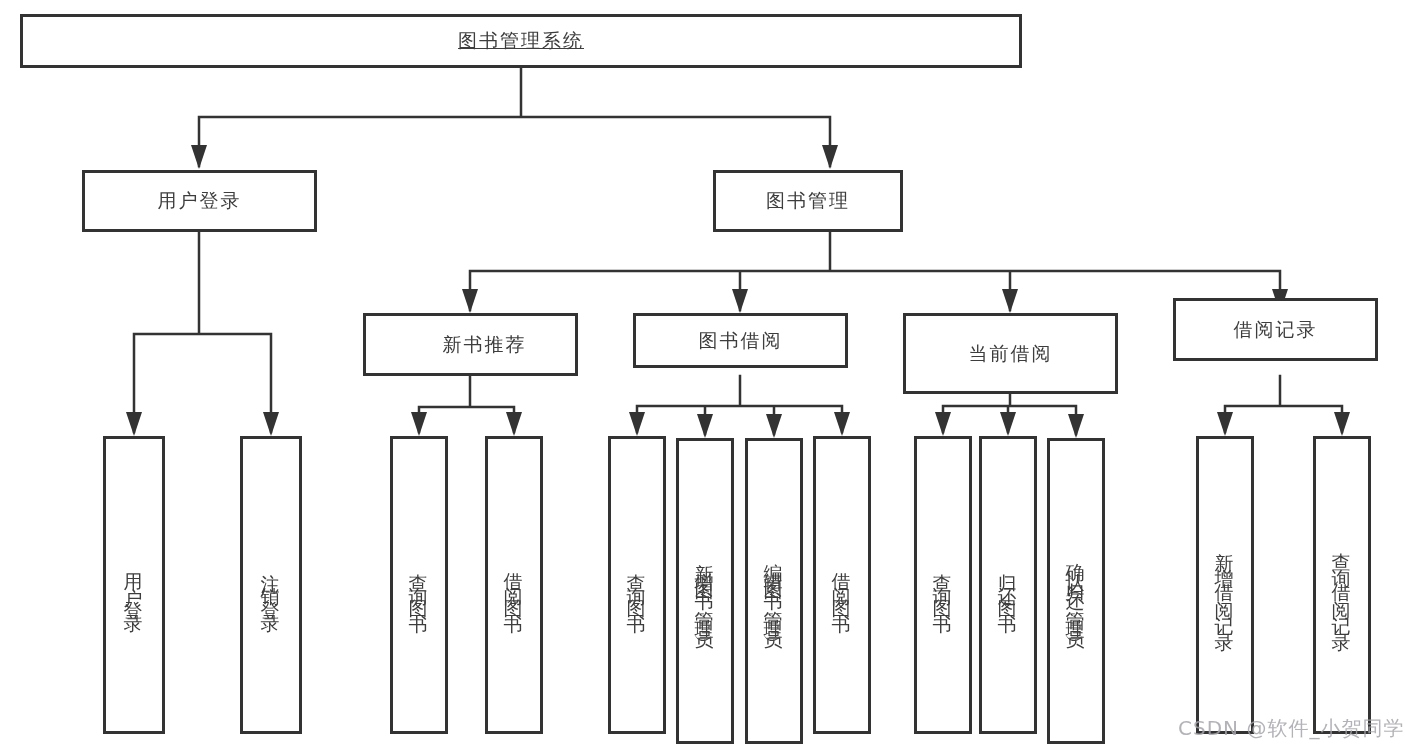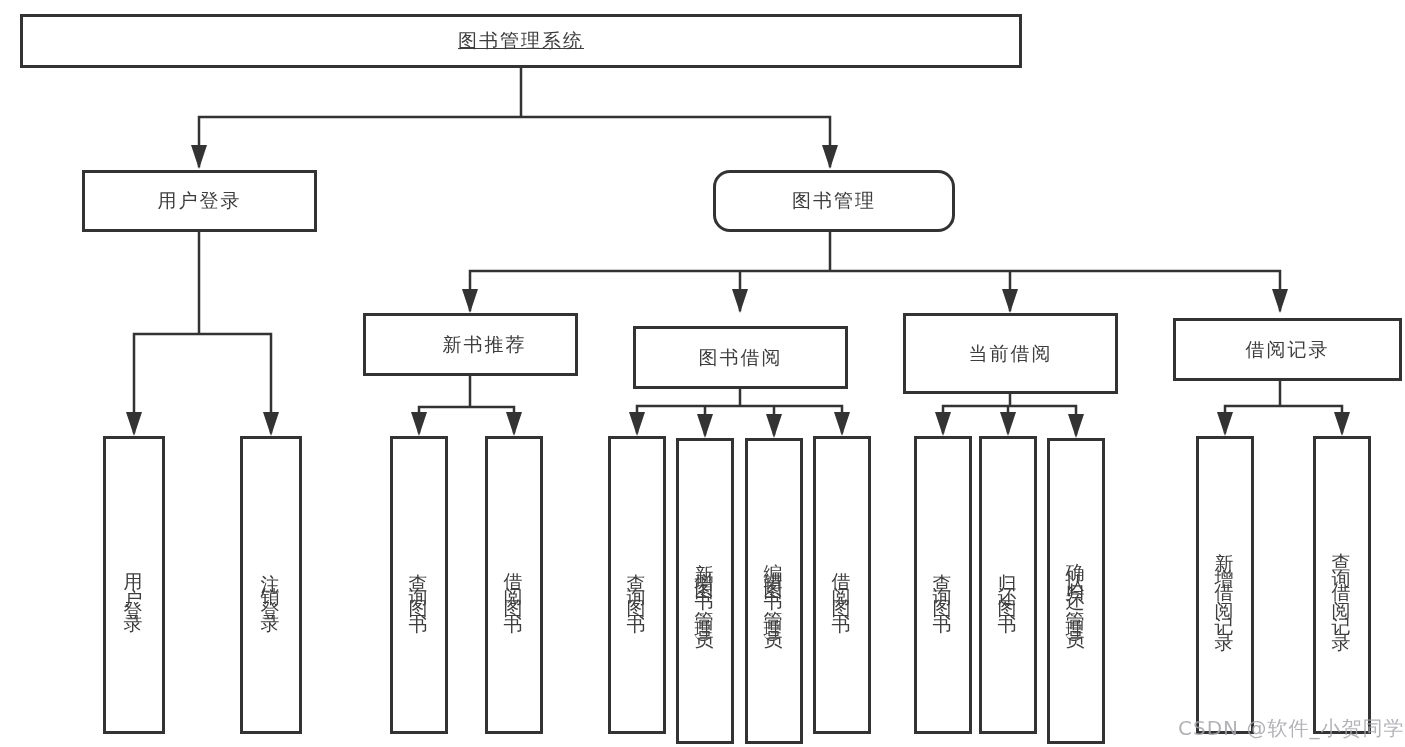--- a/index.html
+++ b/index.html
@@ -83,34 +83,34 @@
     </g>
   </svg>
 
   <div class="node h-node" style="left:20px;top:14px;width:1002px;height:54px;text-decoration:underline;">
     <span>图书管理系统</span>
   </div>
 
   <div class="node h-node" style="left:82px;top:170px;width:235px;height:62px;">
     <span>用户登录</span>
   </div>
-  <div class="node h-node" style="left:713px;top:170px;width:242px;height:62px;border-radius:17px;">
+  <div class="node h-node" style="left:713px;top:170px;width:190px;height:62px;">
     <span>图书管理</span>
   </div>
 
   <div class="node h-node" style="left:363px;top:313px;width:215px;height:63px;padding-left:28px;">
     <span>新书推荐</span>
   </div>
-  <div class="node h-node" style="left:633px;top:313px;width:215px;height:63px;margin-top:13px;">
+  <div class="node h-node" style="left:633px;top:313px;width:215px;height:55px;">
     <span>图书借阅</span>
   </div>
   <div class="node h-node" style="left:903px;top:313px;width:215px;height:81px;">
     <span>当前借阅</span>
   </div>
-  <div class="node h-node" style="left:1173px;top:318px;width:229px;height:63px;text-align:center;">
+  <div class="node h-node" style="left:1173px;top:298px;width:205px;height:63px;text-align:center;">
     <span>借阅记录</span>
   </div>
 
   <div class="node v-node" style="left:103px;top:436px;width:62px;height:298px;">
     <span>用户登录</span>
   </div>
   <div class="node v-node" style="left:240px;top:436px;width:62px;height:298px;">
     <span>注销登录</span>
   </div>
 

